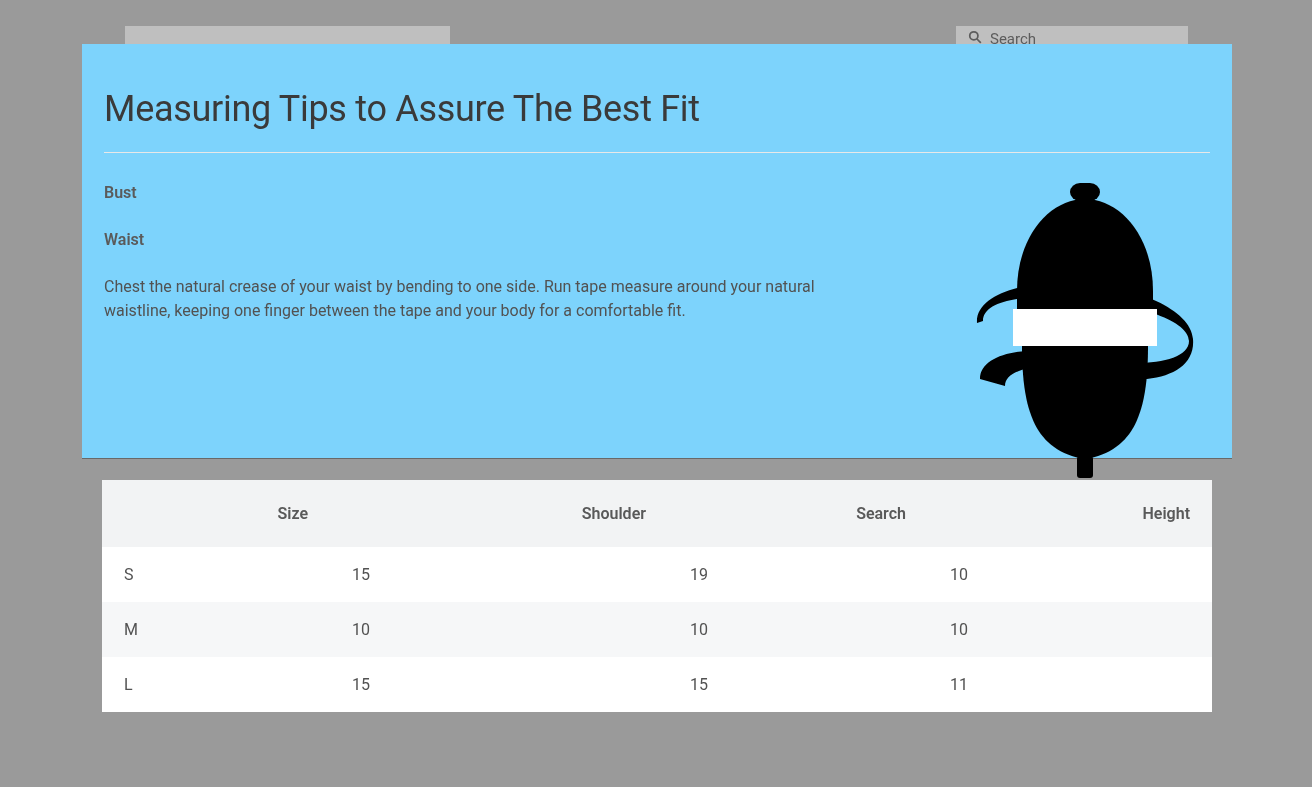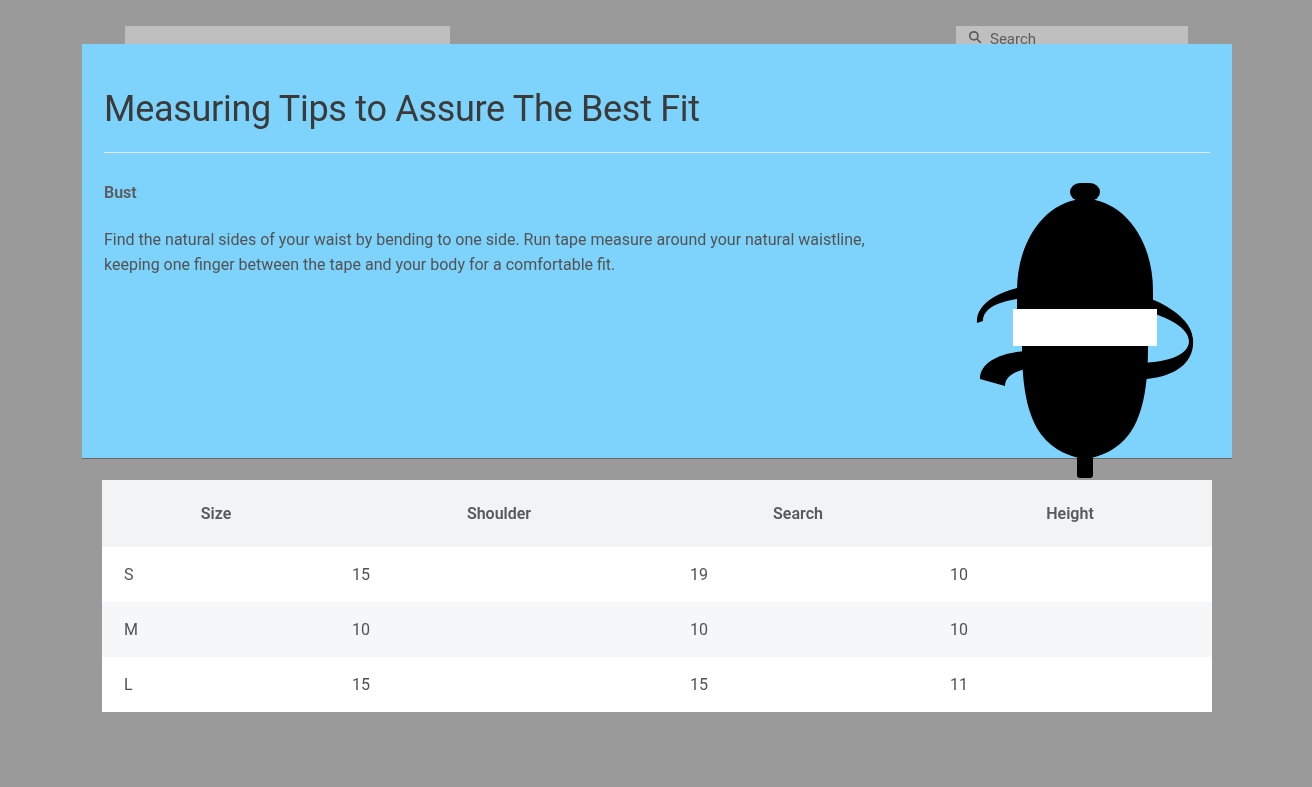--- a/index.html
+++ b/index.html
@@ -96,21 +96,21 @@
     top: 480px;
     width: 1110px;
   }
   table {
     width: 100%;
     border-collapse: collapse;
     font-size: 16px;
   }
   thead th {
     background: #f2f3f4;
-    text-align: center;
+    text-align: right;
     font-weight: 600;
     color: #595959;
     padding: 24px 22px;
   }
   tbody td {
     padding: 18px 22px;
     color: #525252;
   }
   tbody tr:nth-child(even) td {
     background: #f6f7f8;
@@ -136,21 +136,22 @@
     </svg>
   </span>
   <span>Search</span>
 </div>
 
 <div class="overlay">
   <h1>Measuring Tips to Assure The Best Fit</h1>
   <div class="overlay-body">
     <div class="text-col">
       <div class="sec-title">Bust</div>
-      <div class="sec-body">Find the natural sides of your waist by bending to one side. Run tape measure around your natural waistline, keeping one finger between the tape and your body for a comfortable fit.</div>
+      <div class="sec-title">Waist</div>
+      <div class="sec-body">Chest the natural crease of your waist by bending to one side. Run tape measure around your natural waistline, keeping one finger between the tape and your body for a comfortable fit.</div>
     </div>
     <div class="img-col">
       <svg viewBox="0 0 220 300">
         <g fill="#000000">
 
           <rect x="95" y="2" width="30" height="18" rx="10"></rect>
 
           <path d="M110 18
                    C 75 18, 42 55, 42 110
                    L 42 128

